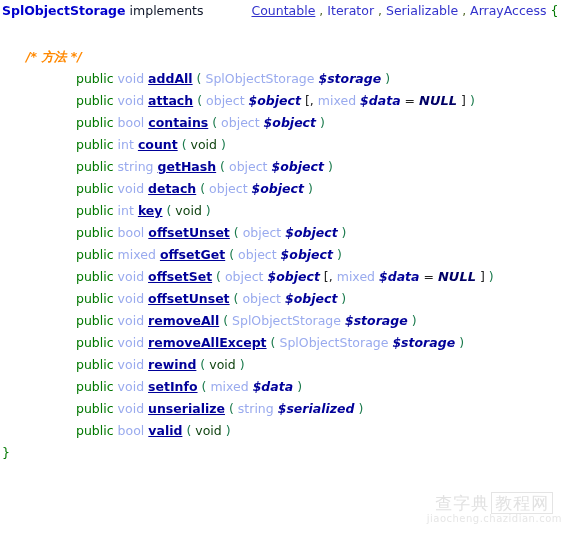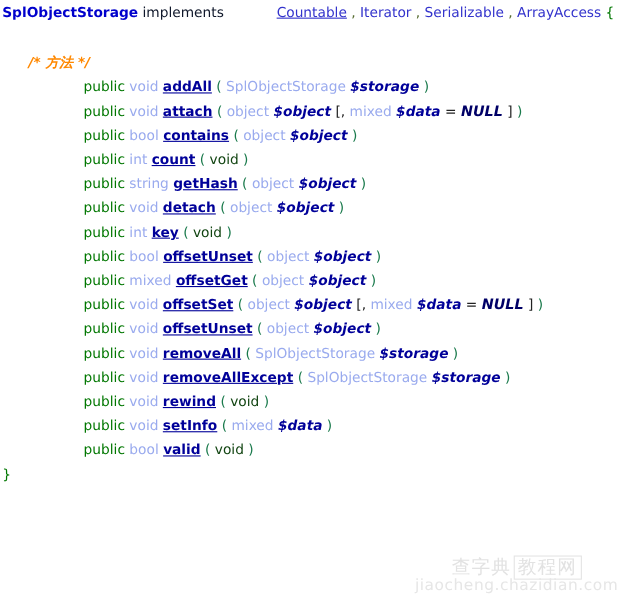--- a/index.html
+++ b/index.html
@@ -54,39 +54,39 @@
   .void-inner     { color: #114411; }
   .param          { color: #000099; font-weight: bold; font-style: italic; }
   .optbracket     { color: #222222; }
   .eq             { color: #222222; }
   .initializer    { color: #000066; font-weight: bold; font-style: italic; font-size: 13px; }
   .closebrace     { color: #007700; }
 
   .watermark {
     position: absolute;
     right: 6px;
-    bottom: 4px;
+    bottom: 17px;
     text-align: center;
     color: #e2e2e2;
     user-select: none;
     pointer-events: none;
   }
   .watermark .wm-main {
     font-size: 17px;
     letter-spacing: 1px;
     white-space: nowrap;
     line-height: 19px;
   }
   .watermark .wm-main .wm-box {
     border: 1px solid #e4e4e4;
     padding: 0 3px;
     margin-left: 2px;
   }
   .watermark .wm-url {
-    font-size: 14px;
+    font-size: 10px;
     line-height: 12px;
     color: #e6e6e6;
     letter-spacing: 0.5px;
   }
 </style>
 </head>
 <body>
 
 <div class="classsynopsis">
 
@@ -105,20 +105,21 @@
       <div class="line member"><span class="modifier">public</span> <span class="type">void</span> <span class="methodname">detach</span> <span class="paren">(</span> <span class="type">object</span> <span class="param">$object</span> <span class="paren">)</span></div>
       <div class="line member"><span class="modifier">public</span> <span class="type">int</span> <span class="methodname">key</span> <span class="paren">(</span> <span class="void-inner">void</span> <span class="paren">)</span></div>
       <div class="line member"><span class="modifier">public</span> <span class="type">bool</span> <span class="methodname">offsetUnset</span> <span class="paren">(</span> <span class="type">object</span> <span class="param">$object</span> <span class="paren">)</span></div>
       <div class="line member"><span class="modifier">public</span> <span class="type">mixed</span> <span class="methodname">offsetGet</span> <span class="paren">(</span> <span class="type">object</span> <span class="param">$object</span> <span class="paren">)</span></div>
       <div class="line member"><span class="modifier">public</span> <span class="type">void</span> <span class="methodname">offsetSet</span> <span class="paren">(</span> <span class="type">object</span> <span class="param">$object</span> <span class="optbracket">[</span><span class="optbracket">,</span> <span class="type">mixed</span> <span class="param">$data</span> <span class="eq">=</span> <span class="initializer">NULL</span> <span class="optbracket">]</span> <span class="paren">)</span></div>
       <div class="line member"><span class="modifier">public</span> <span class="type">void</span> <span class="methodname">offsetUnset</span> <span class="paren">(</span> <span class="type">object</span> <span class="param">$object</span> <span class="paren">)</span></div>
       <div class="line member"><span class="modifier">public</span> <span class="type">void</span> <span class="methodname">removeAll</span> <span class="paren">(</span> <span class="type">SplObjectStorage</span> <span class="param">$storage</span> <span class="paren">)</span></div>
       <div class="line member"><span class="modifier">public</span> <span class="type">void</span> <span class="methodname">removeAllExcept</span> <span class="paren">(</span> <span class="type">SplObjectStorage</span> <span class="param">$storage</span> <span class="paren">)</span></div>
       <div class="line member"><span class="modifier">public</span> <span class="type">void</span> <span class="methodname">rewind</span> <span class="paren">(</span> <span class="void-inner">void</span> <span class="paren">)</span></div>
       <div class="line member"><span class="modifier">public</span> <span class="type">void</span> <span class="methodname">setInfo</span> <span class="paren">(</span> <span class="type">mixed</span> <span class="param">$data</span> <span class="paren">)</span></div>
+      <div class="line member"><span class="modifier">public</span> <span class="type">void</span> <span class="methodname">unserialize</span> <span class="paren">(</span> <span class="type">string</span> <span class="param">$serialized</span> <span class="paren">)</span></div>
       <div class="line member"><span class="modifier">public</span> <span class="type">bool</span> <span class="methodname">valid</span> <span class="paren">(</span> <span class="void-inner">void</span> <span class="paren">)</span></div>
     </div>
 
   <div class="line closing"><span class="closebrace">}</span></div>
 
 </div>
 
 <div class="watermark">
   <div class="wm-main"><span>查字典</span><span class="wm-box">教程网</span></div>
   <div class="wm-url">jiaocheng.chazidian.com</div>

